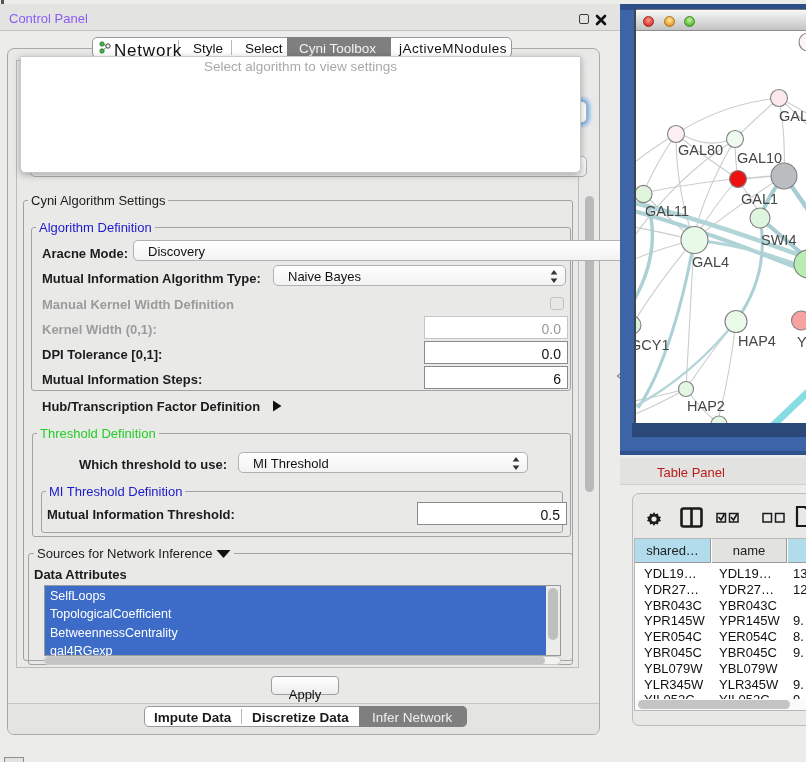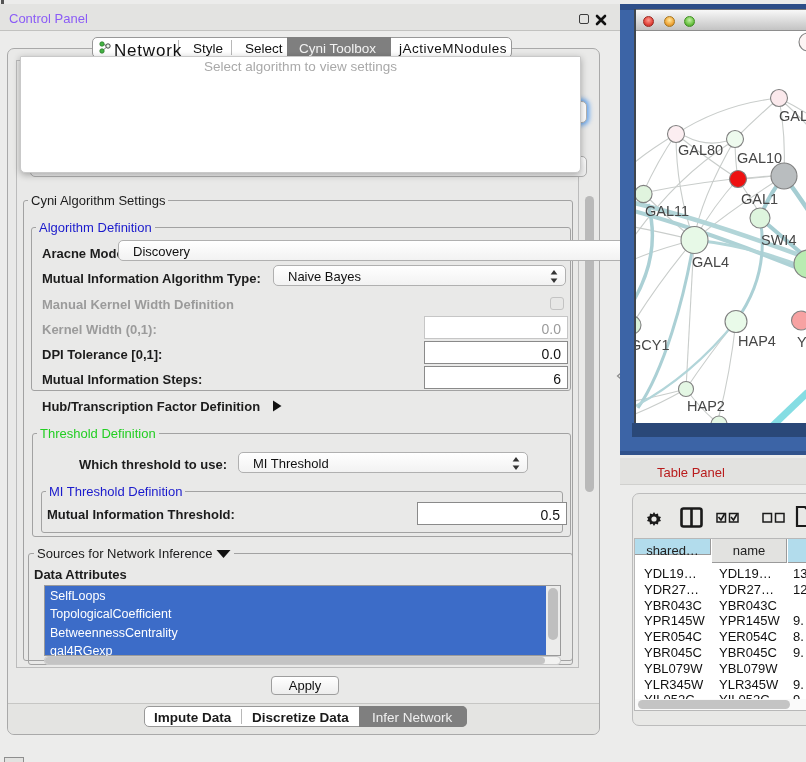--- a/index.html
+++ b/index.html
@@ -56,21 +56,21 @@
   <div class="abs" style="left:20px;top:56px;width:561px;height:117px;background:#fff;border:1px solid #c9c9c9;border-radius:1px 1px 5px 5px;box-shadow:0 2px 7px rgba(0,0,0,0.3);"></div>
   <div class="abs" style="left:20px;top:59px;width:561px;text-align:center;font-size:13.5px;color:#a9a9a9;">Select algorithm to view settings</div>
 
   <div class="grp" style="left:23px;top:200px;width:550px;height:461px;"></div>
   <div class="gtitle" style="left:28px;top:193px;color:#1c1c1c;">Cyni Algorithm Settings</div>
 
   <div class="grp" style="left:31px;top:227px;width:540px;height:164px;"></div>
   <div class="gtitle" style="left:36px;top:220px;color:#1a1acc;">Algorithm Definition</div>
 
   <div class="lbl abs" style="left:42px;top:246px;">Aracne Mode:</div>
-  <div class="combo" style="left:118px;top:240px;width:519px;">
+  <div class="combo" style="left:133px;top:240px;width:519px;">
     <span class="ctext">Discovery</span>
     <svg class="carr" viewBox="0 0 8 13">
         <path d="M4 0 L7.4 4.4 H0.6 Z" fill="#333"></path>
         <path d="M4 13 L7.4 8.6 H0.6 Z" fill="#333"></path>
       </svg>
   </div>
 
   <div class="lbl abs" style="left:42px;top:271px;">Mutual Information Algorithm Type:</div>
   <div class="combo" style="left:273px;top:265px;width:293px;">
     <span class="ctext">Naive Bayes</span>
@@ -121,21 +121,21 @@
   <div class="lbl abs" style="left:34px;top:567px;">Data Attributes</div>
 
   <div class="abs" style="left:44px;top:585px;width:517px;height:71px;background:#3c6cc8;border:1px solid #9a9a9a;"></div>
   <div class="abs" style="left:50px;top:587px;font-size:12.5px;color:#fff;line-height:18.4px;">SelfLoops<br>TopologicalCoefficient<br>BetweennessCentrality<br>gal4RGexp</div>
   <div class="abs" style="left:546px;top:586px;width:14px;height:69px;background:#ececeb;"></div>
   <div class="abs" style="left:548px;top:588px;width:10px;height:52px;background:#bfbfbf;border-radius:5px;"></div>
 
   <div class="abs" style="left:44px;top:656px;width:517px;height:9px;background:#f2f2f1;border:1px solid #c9c9c9;border-radius:4px;"></div>
   <div class="abs" style="left:45px;top:657px;width:500px;height:7px;background:#c4c4c4;border-radius:4px;"></div>
 
-  <div class="abs" style="left:271px;top:676px;width:68px;height:19px;background:linear-gradient(#ffffff,#ededed);border:1px solid #9e9e9e;border-radius:4px;text-align:center;font-size:13px;color:#111;padding-top:1px;">Apply</div>
+  <div class="abs" style="left:271px;top:676px;width:68px;height:19px;background:linear-gradient(#ffffff,#ededed);border:1px solid #9e9e9e;border-radius:4px;text-align:center;font-size:13px;color:#111;padding-top:10px;">Apply</div>
 
   <div class="abs" style="left:8px;top:703px;width:591px;height:31px;background:#e4e4e2;border-top:1px solid #c6c6c4;border-radius:0 0 7px 7px;"></div>
   <div class="abs" style="left:144px;top:706px;width:323px;height:21px;background:#fff;border:1px solid #989898;border-radius:5px;"></div>
   <div class="abs" style="left:359px;top:706px;width:108px;height:21px;background:#7f7f7f;border-radius:0 5px 5px 0;"></div>
   <div class="abs" style="left:241px;top:709px;width:1px;height:15px;background:#b8b8b8;"></div>
   <div class="abs" style="left:154px;top:710px;font-size:13.5px;font-weight:bold;color:#1a1a1a;">Impute Data</div>
   <div class="abs" style="left:252px;top:710px;font-size:13.5px;font-weight:bold;color:#1a1a1a;">Discretize Data</div>
   <div class="abs" style="left:372px;top:710px;font-size:13.5px;color:#f0f0f0;">Infer Network</div>
 
   <svg class="abs" style="left:616px;top:372px;" width="6" height="8" viewBox="0 0 6 8">
@@ -254,21 +254,21 @@
   </svg>
   <svg class="abs" style="left:762px;top:512px;" width="24" height="11" viewBox="0 0 24 11">
     <rect x="1" y="1.5" width="8.5" height="8.5" fill="none" stroke="#1a1a1a" stroke-width="1.5"></rect>
     <rect x="13.5" y="1.5" width="8.5" height="8.5" fill="none" stroke="#1a1a1a" stroke-width="1.5"></rect>
   </svg>
   <svg class="abs" style="left:795px;top:505px;" width="14" height="24" viewBox="0 0 14 24">
     <path d="M2 2 H10 L13 5.5 V21 H2 Z" fill="none" stroke="#1a1a1a" stroke-width="2.2"></path>
   </svg>
 
   <div class="abs" style="left:634px;top:538px;width:172px;height:173px;background:#fff;border:1px solid #b8b8b8;border-right:none;overflow:hidden;">
-    <div style="position:absolute;left:0;top:0;width:76px;height:16px;background:#b2dcec;border-right:1px solid #9a9a9a;border-bottom:1px solid #9a9a9a;text-align:center;font-size:13px;padding-top:4px;color:#222;">shared…</div>
+    <div style="position:absolute;left:0;top:0;width:76px;height:24px;background:#b2dcec;border-right:1px solid #9a9a9a;border-bottom:1px solid #9a9a9a;text-align:center;font-size:13px;padding-top:4px;color:#222;">shared…</div>
     <div style="position:absolute;left:77px;top:0;width:75px;height:24px;background:#e2e2e0;border-right:1px solid #9a9a9a;border-bottom:1px solid #9a9a9a;text-align:center;font-size:13px;padding-top:4px;color:#222;">name</div>
     <div style="position:absolute;left:153px;top:0;width:25px;height:24px;background:#b2dcec;border-bottom:1px solid #9a9a9a;"></div>
     <div style="position:absolute;left:9px;top:27px;font-size:13px;color:#111;line-height:15.8px;">YDL19…<br>YDR27…<br>YBR043C<br>YPR145W<br>YER054C<br>YBR045C<br>YBL079W<br>YLR345W<br>YIL052C</div>
     <div style="position:absolute;left:84px;top:27px;font-size:13px;color:#111;line-height:15.8px;">YDL19…<br>YDR27…<br>YBR043C<br>YPR145W<br>YER054C<br>YBR045C<br>YBL079W<br>YLR345W<br>YIL052C</div>
     <div style="position:absolute;left:158px;top:27px;font-size:13px;color:#111;line-height:15.8px;">13<br>12<br>&nbsp;<br>9.<br>8.<br>9.<br>&nbsp;<br>9.<br>9.</div>
 
     <div style="position:absolute;left:0px;top:160px;width:172px;height:13px;background:#fafafa;"></div>
     <div style="position:absolute;left:3px;top:161px;width:152px;height:9px;background:#c4c4c4;border-radius:5px;"></div>
   </div>
 

